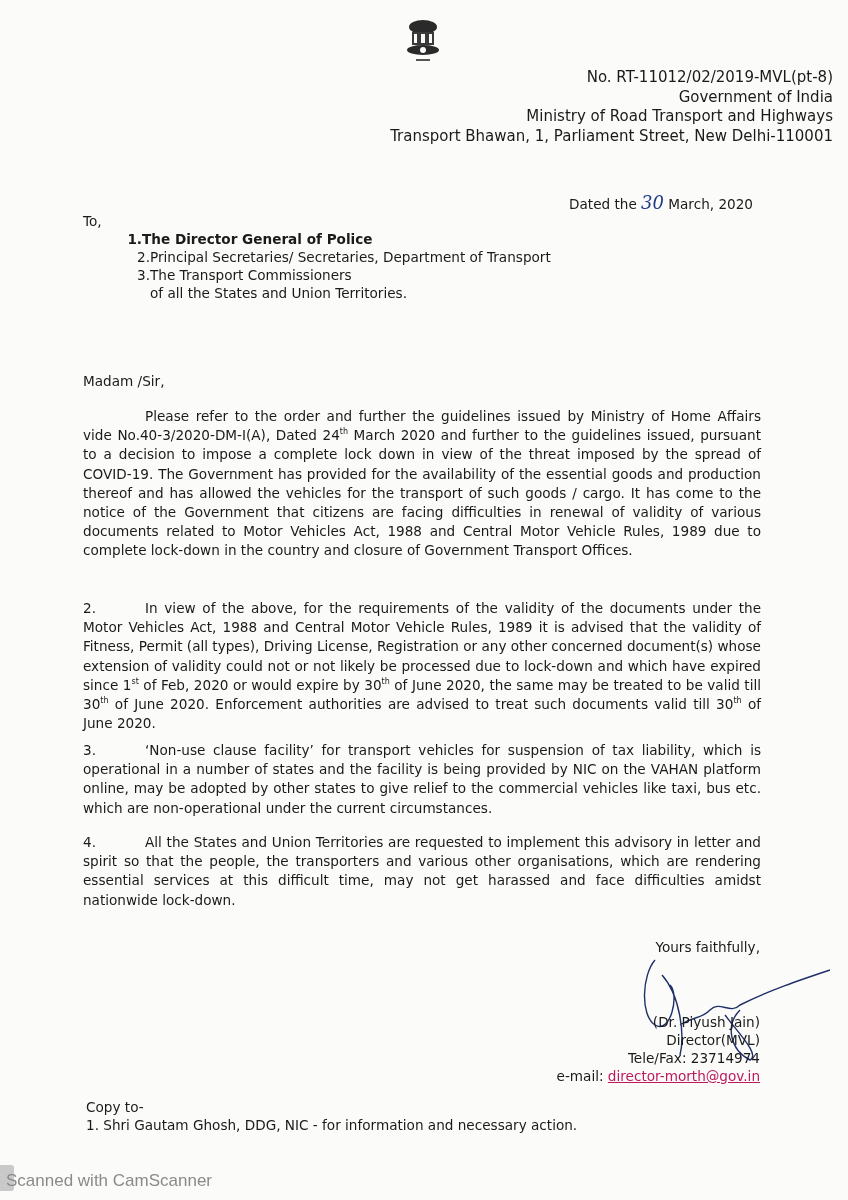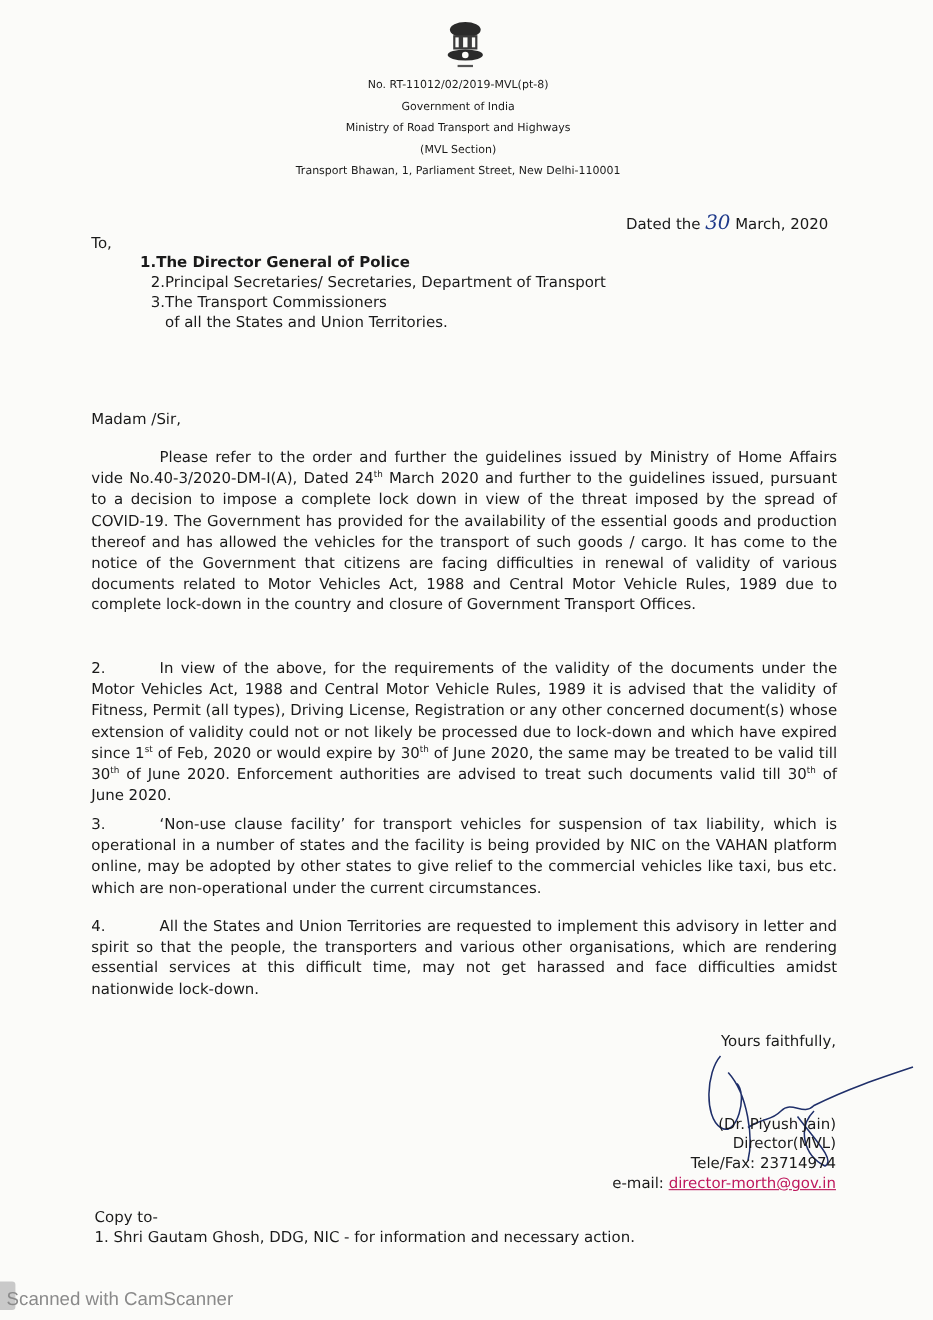--- a/index.html
+++ b/index.html
@@ -5,21 +5,21 @@
   html, body { margin: 0; padding: 0; }
   body {
     width: 848px; height: 1200px; overflow: hidden;
     background: #fbfbf9;
     font-family: "DejaVu Sans", sans-serif;
     color: #1a1a1a;
     position: relative;
   }
   .page { position: absolute; inset: 0; }
   .emblem { position: absolute; left: 403px; top: 18px; width: 40px; height: 46px; }
-  .hdr { position: absolute; left: 0; width: 833px; text-align: center; font-size: 10px; line-height: 19.5px; }
+  .hdr { position: absolute; left: 0; width: 833px; text-align: right; font-size: 15px; line-height: 19.5px; }
   .hdr div { white-space: nowrap; }
   .abs { position: absolute; font-size: 13.6px; line-height: 19.5px; white-space: nowrap; text-align: right; }
   .para {
     position: absolute; left: 83px; width: 678px;
     font-size: 13.6px; line-height: 19.2px;
     text-align: justify; text-align-last: left;
   }
   .para .ind { display: inline-block; width: 62px; }
   .num { display: inline-block; width: 62px; }
   sup { font-size: 8px; line-height: 0; vertical-align: super; }
@@ -46,21 +46,20 @@
     <rect x="26" y="16" width="3" height="9" fill="#fbfbf9"></rect>
     <ellipse cx="20" cy="32" rx="16" ry="5" fill="#2a2a2a"></ellipse>
     <circle cx="20" cy="32" r="3" fill="#fbfbf9"></circle>
     <rect x="13" y="41" width="14" height="2" fill="#555"></rect>
   </svg>
 
   <div class="hdr" style="top:68px;">
     <div>No. RT-11012/02/2019-MVL(pt-8)</div>
     <div>Government of India</div>
     <div>Ministry of Road Transport and Highways</div>
-    <div>(MVL Section)</div>
     <div>Transport Bhawan, 1, Parliament Street, New Delhi-110001</div>
   </div>
 
   <div class="abs" style="left:569px; top:193px;">
     <span>Dated the</span>
     <span class="handwritten">30</span>
     <span>March, 2020</span>
   </div>
 
   <div class="abs" style="left:83px; top:212px;">To,</div>

